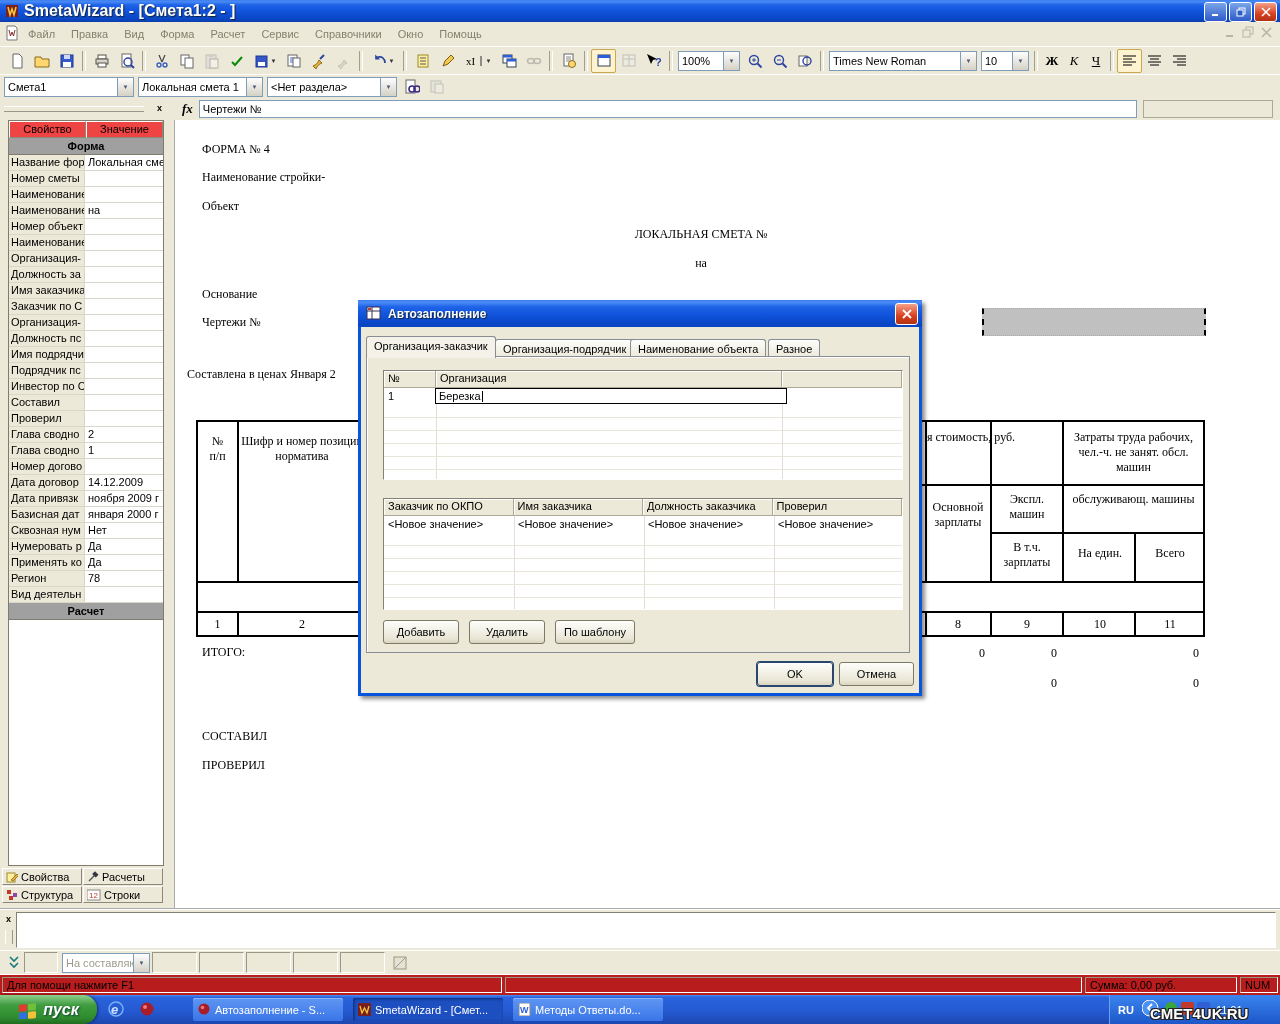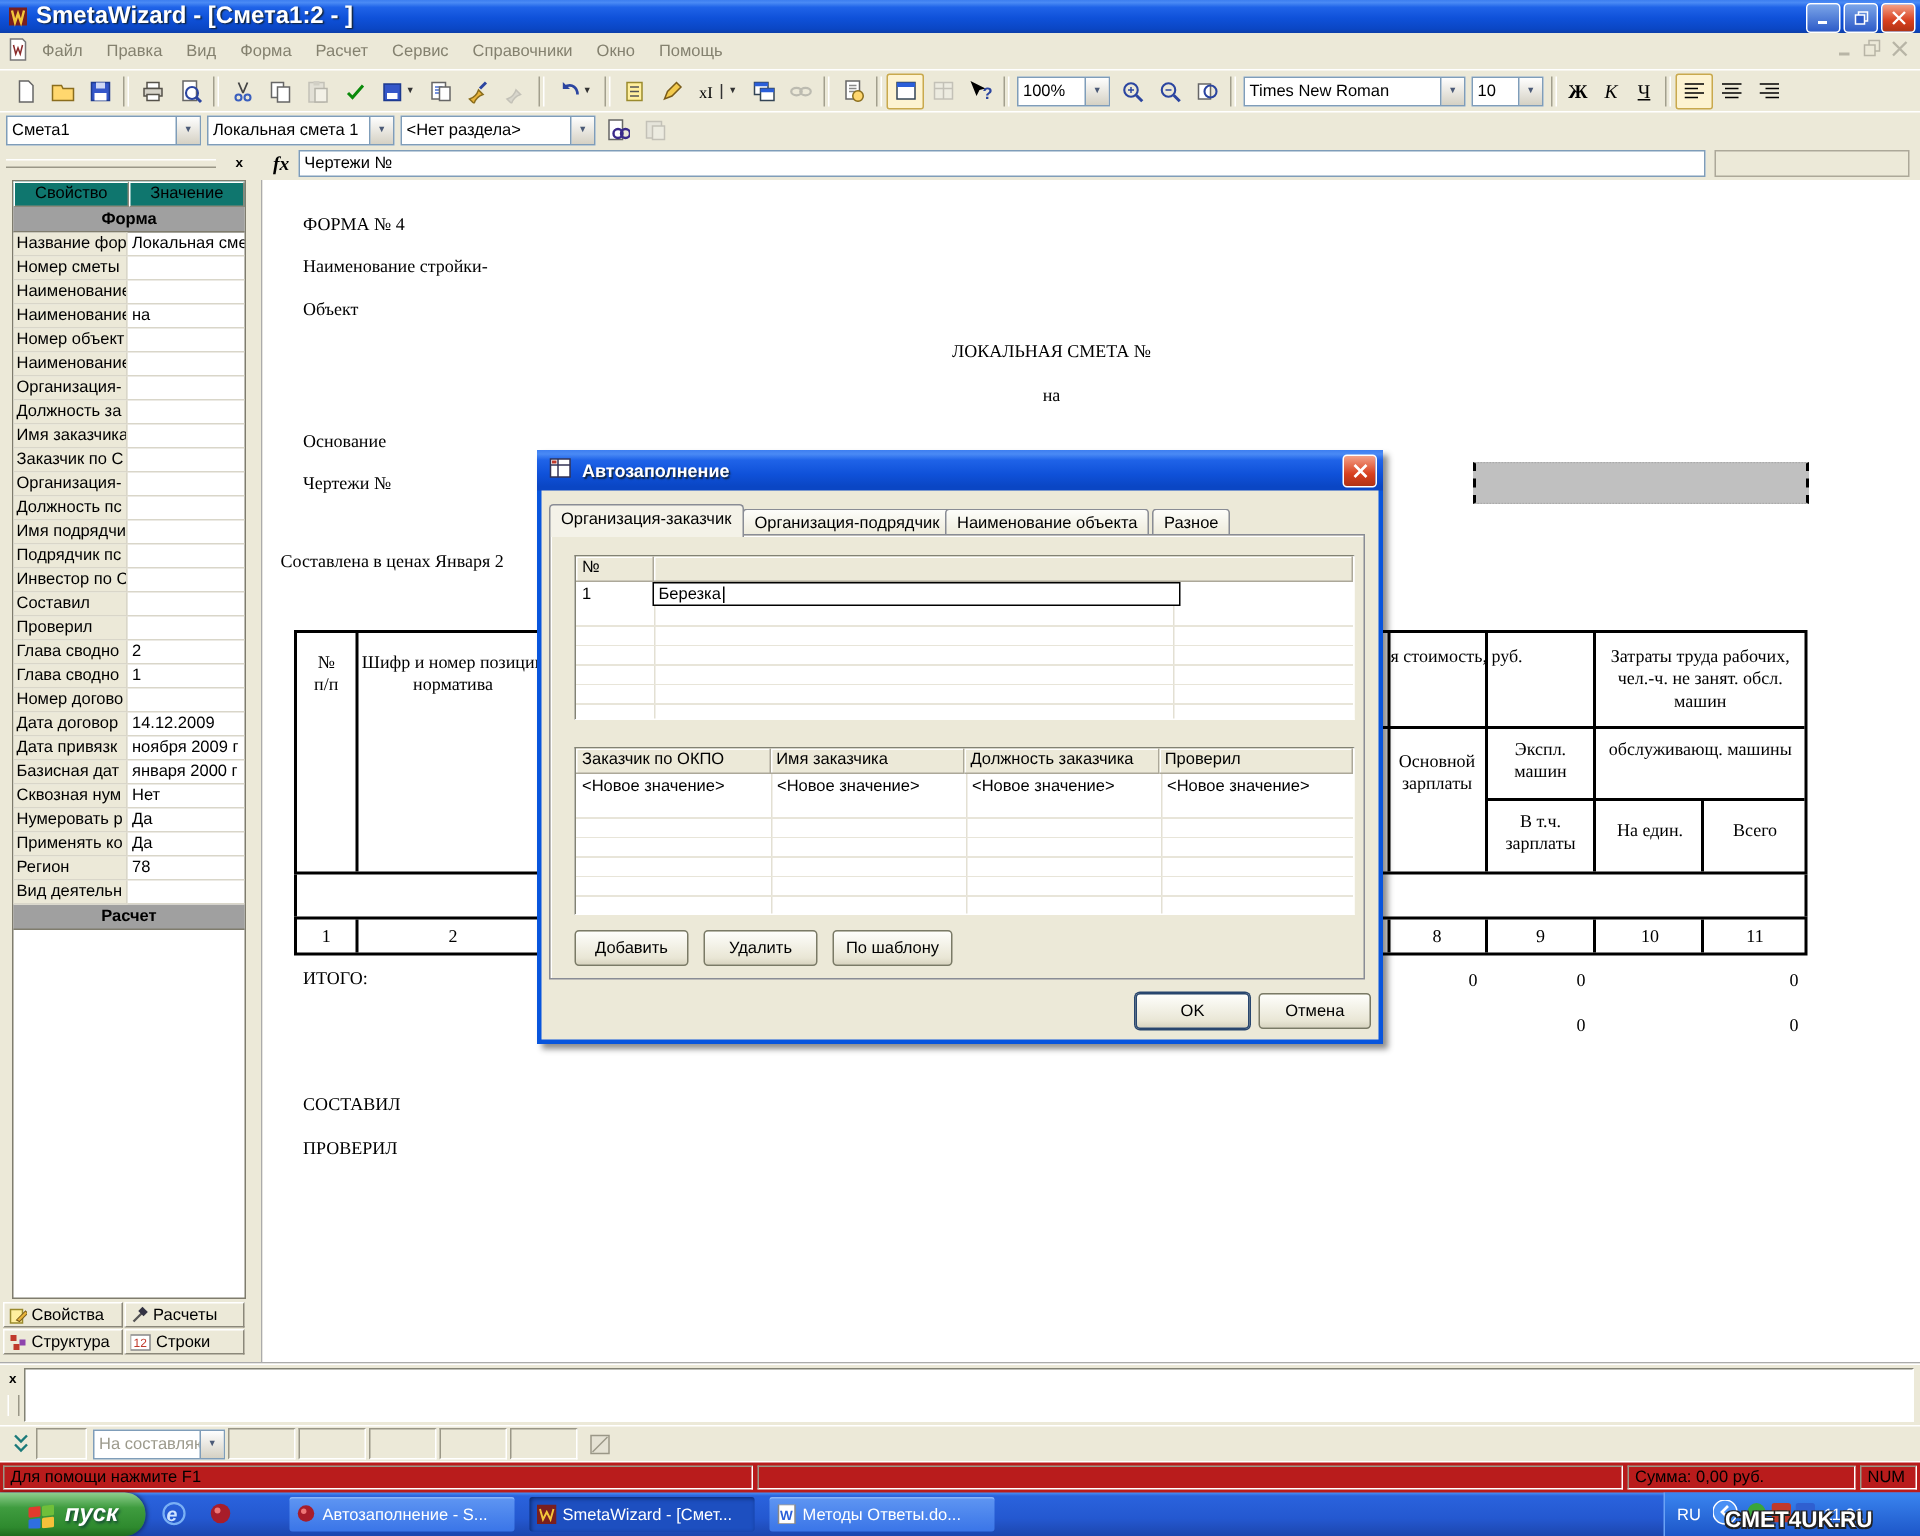--- a/index.html
+++ b/index.html
@@ -41,21 +41,21 @@
   .phx{position:absolute;right:10px;top:3px;width:13px;height:13px;font-size:9px;font-weight:bold;
     display:flex;align-items:center;justify-content:center;color:#000;}
   .formularow{left:176px;top:98px;width:1104px;height:22px;background:#ece9d8;display:flex;align-items:center;}
   .fx{font-family:"Liberation Serif",serif;font-style:italic;font-weight:bold;font-size:13px;margin:0 6px;}
   .finput{width:930px;height:16px;background:#fff;border:1px solid #7f9db9;padding:0 3px;display:flex;align-items:center;}
   .fextra{margin-left:6px;width:128px;height:16px;border:1px solid #aca899;background:#ece9d8;}
   
   .leftpanel{left:0;top:120px;width:176px;height:788px;background:#ece9d8;border-right:2px groove #fff;box-sizing:border-box;}
   .pgrid{position:absolute;left:8px;top:0;width:156px;height:746px;background:#fff;border:1px solid #7f7c6d;box-sizing:border-box;}
   .pghead{display:flex;height:17px;}
-  .pghead div{background:#0f766e;border:1px solid;border-color:#fff #8b887a #8b887a #fff;box-sizing:border-box;
+  .pghead div{background:#ef4444;border:1px solid;border-color:#fff #8b887a #8b887a #fff;box-sizing:border-box;
     text-align:center;line-height:15px;}
   .pgroup{height:16px;background:#a0a0a0;font-weight:bold;text-align:center;line-height:16px;border-bottom:1px solid #7f7c6d;}
   .prow{display:flex;height:16px;}
   .plabel{width:76px;background:#ece9d8;border-right:1px solid #d9d6c9;border-bottom:1px solid #d9d6c9;
     padding-left:2px;white-space:nowrap;overflow:hidden;box-sizing:border-box;line-height:15px;}
   .pvalue{flex:1;border-bottom:1px solid #d9d6c9;padding-left:3px;white-space:nowrap;overflow:hidden;line-height:15px;}
   .ptabs{position:absolute;left:2px;top:748px;width:166px;}
   .ptab{display:inline-flex;align-items:center;gap:3px;width:80px;height:17px;margin:0 1px 1px 0;background:#ece9d8;
     border:1px solid;border-color:#fff #8b887a #8b887a #fff;box-sizing:border-box;padding-left:3px;}
   
@@ -695,20 +695,21 @@
     <div class="dbody">
       <span class="dtab active" style="left:8px">Организация-заказчик</span>
       <span class="dtab" style="left:137px">Организация-подрядчик</span>
       <span class="dtab" style="left:272px">Наименование объекта</span>
       <span class="dtab" style="left:410px">Разное</span>
       <div class="dpanel">
 
         <div class="dgrid" style="left:16px;top:13px;width:520px;height:110px">
           <div class="ghead">
             <div class="ghcell" style="width:52px">№</div>
+            <div class="ghcell" style="width:346px">Организация</div>
             <div class="ghcell" style="flex:1"></div>
           </div>
           <span class="gvline" style="left:52px"></span>
           <span class="gvline" style="left:398px"></span>
           <div class="gstripes" style="top:34px"></div>
           <span class="gcell" style="left:4px;top:19px">1</span>
           <div class="editbox" style="left:51px;top:17px;width:344px;height:14px">
             <span>Березка</span>
               <span class="caret"></span>
           </div>
@@ -815,21 +816,21 @@
       <span>SmetaWizard - [Смет...</span>
       </span>
     <span class="twin" style="left:513px">
       <svg width="13" height="13">
           <rect x="1" y="0" width="11" height="13" fill="#fff" stroke="#888"></rect>
           <text x="2" y="10" font-size="9" font-weight="bold" fill="#2b5fd9">W</text>
         </svg>
       <span>Методы Ответы.do...</span>
       </span>
     <span class="tray">
-      <span style="margin-left:8px;font-weight:normal">RU</span>
+      <span style="margin-left:8px;font-weight:bold">RU</span>
       <span style="margin-left:8px"><svg width="17" height="17">
             <circle cx="8" cy="8" r="8" fill="#4a90f5" stroke="#fff"></circle>
             <path d="M10 4l-4 4 4 4" stroke="#fff" stroke-width="1.8" fill="none"></path>
           </svg></span>
       <span style="margin-left:6px"><svg width="13" height="13">
             <circle cx="6" cy="6" r="6" fill="#3aa53a"></circle>
           </svg></span>
       <span style="margin-left:3px"><svg width="13" height="13">
             <rect width="13" height="13" rx="2" fill="#c0392b"></rect>
           </svg></span>

